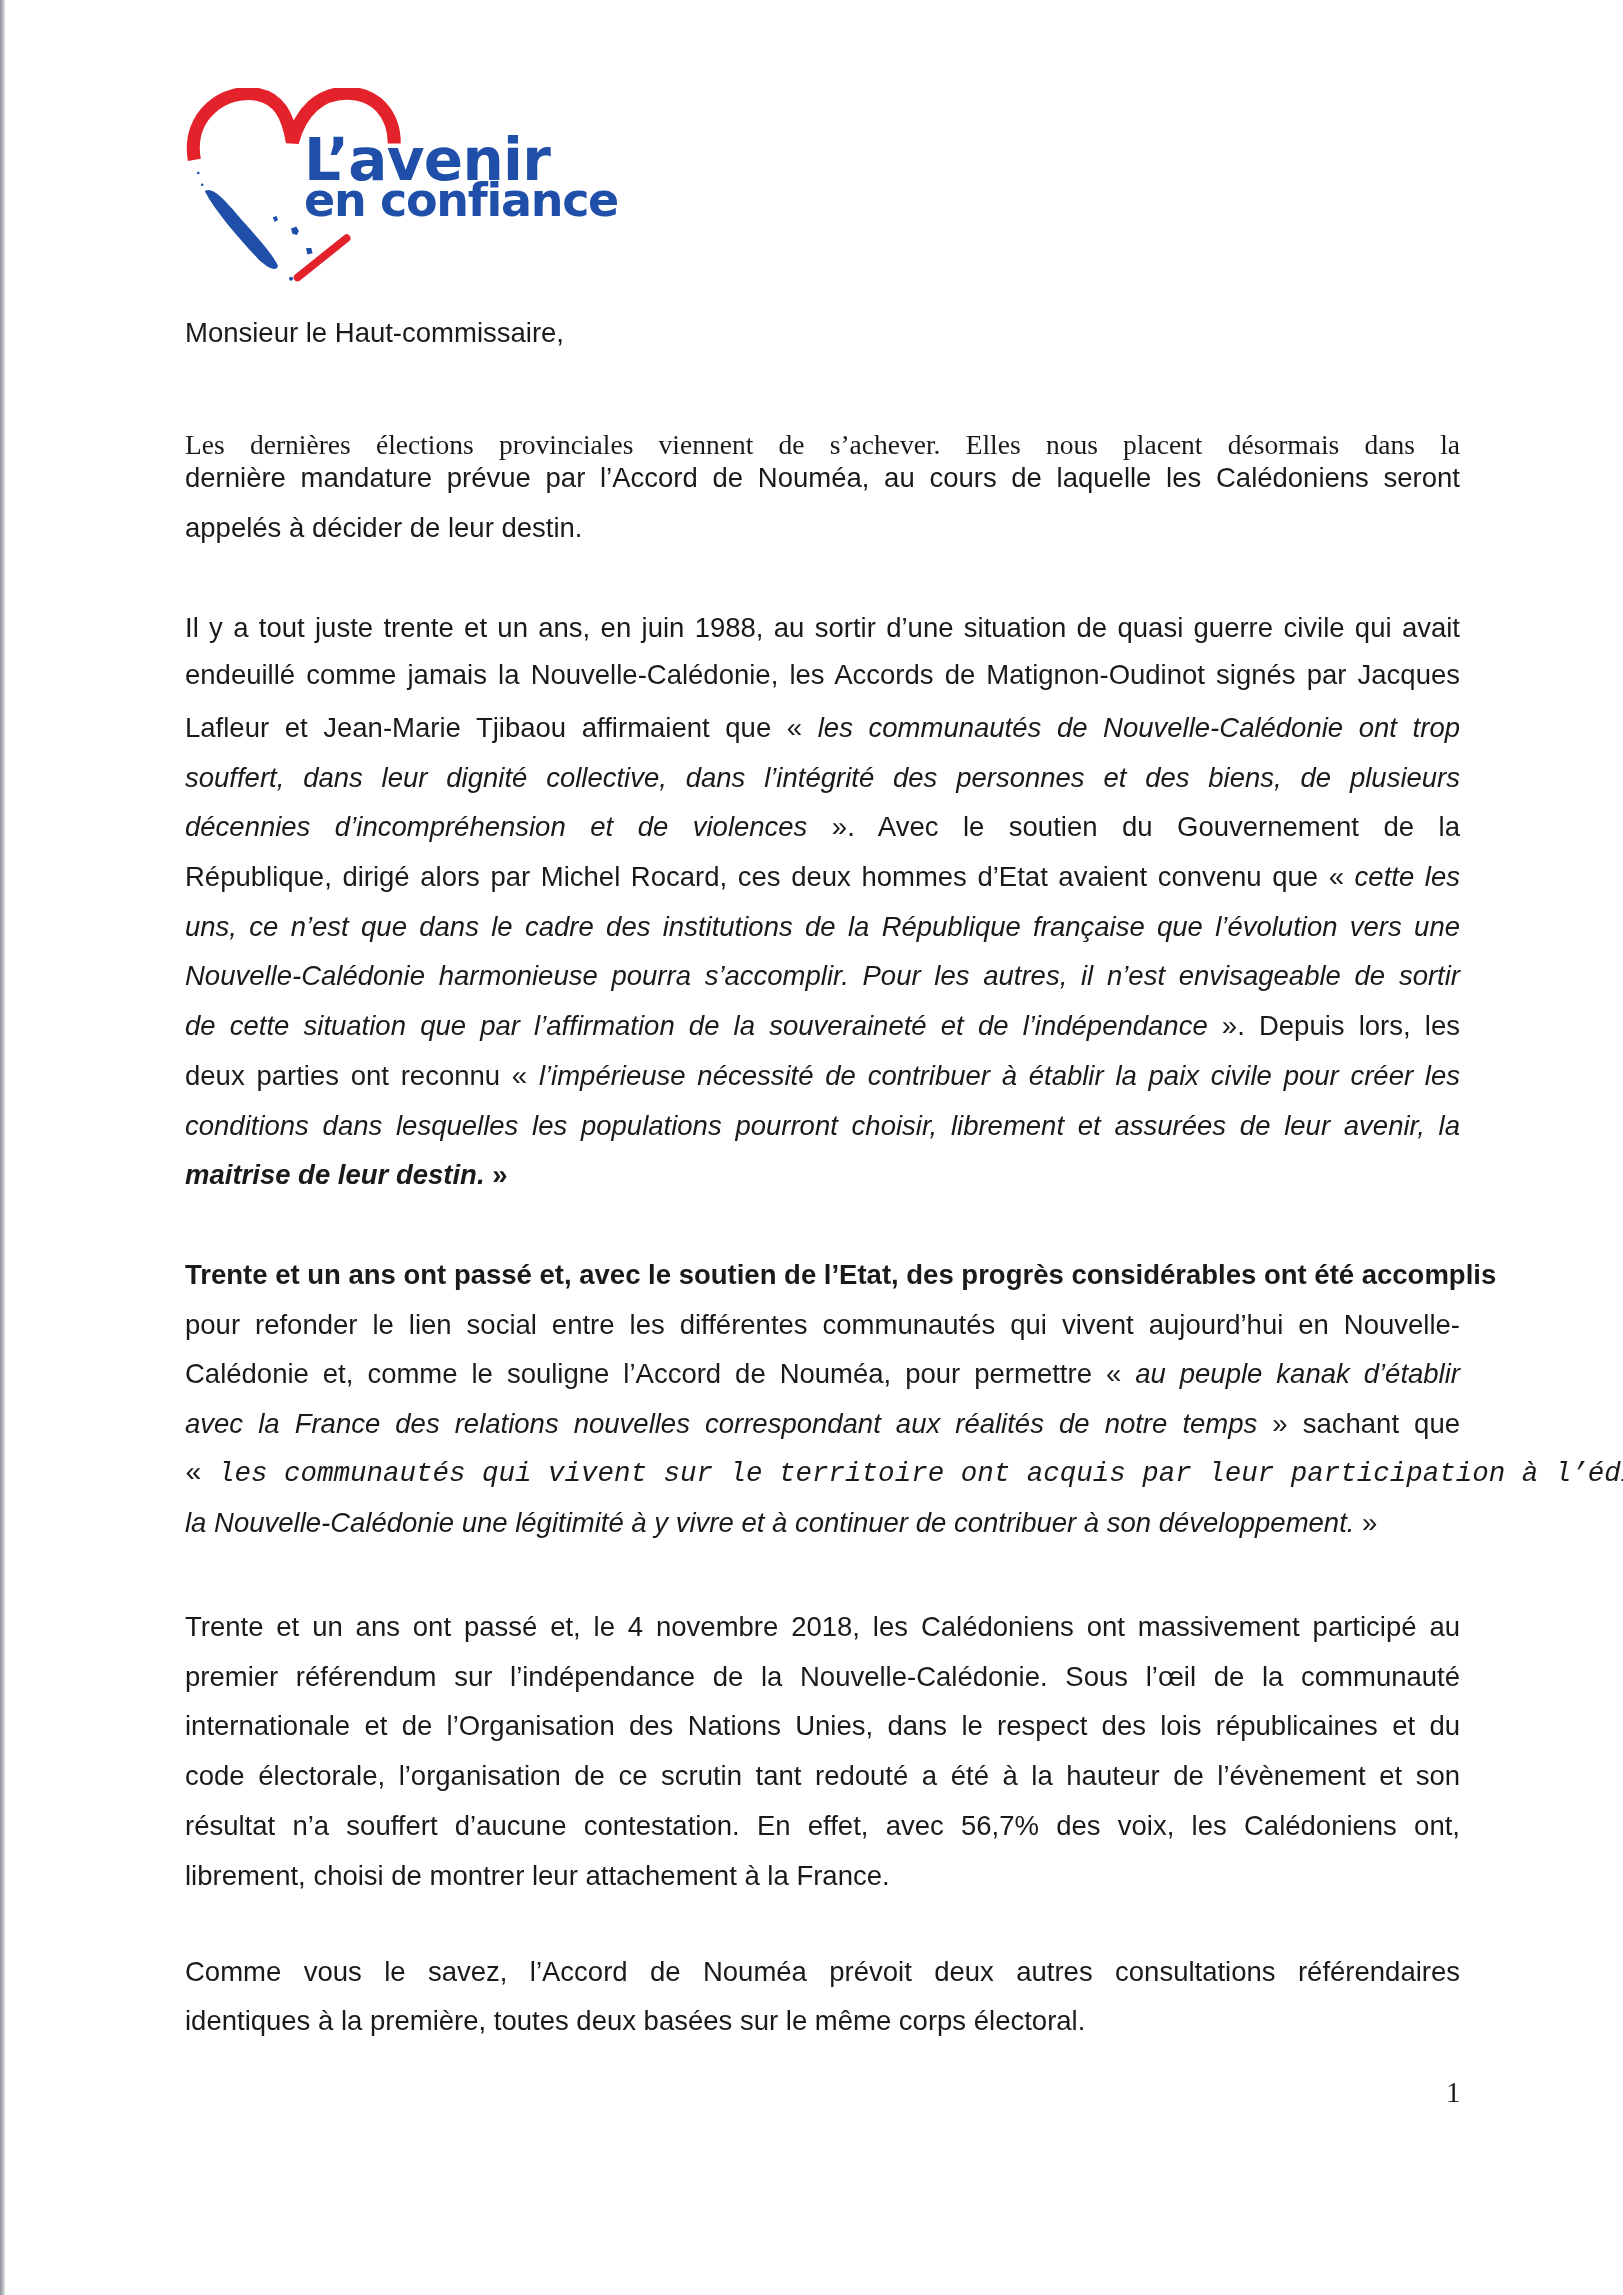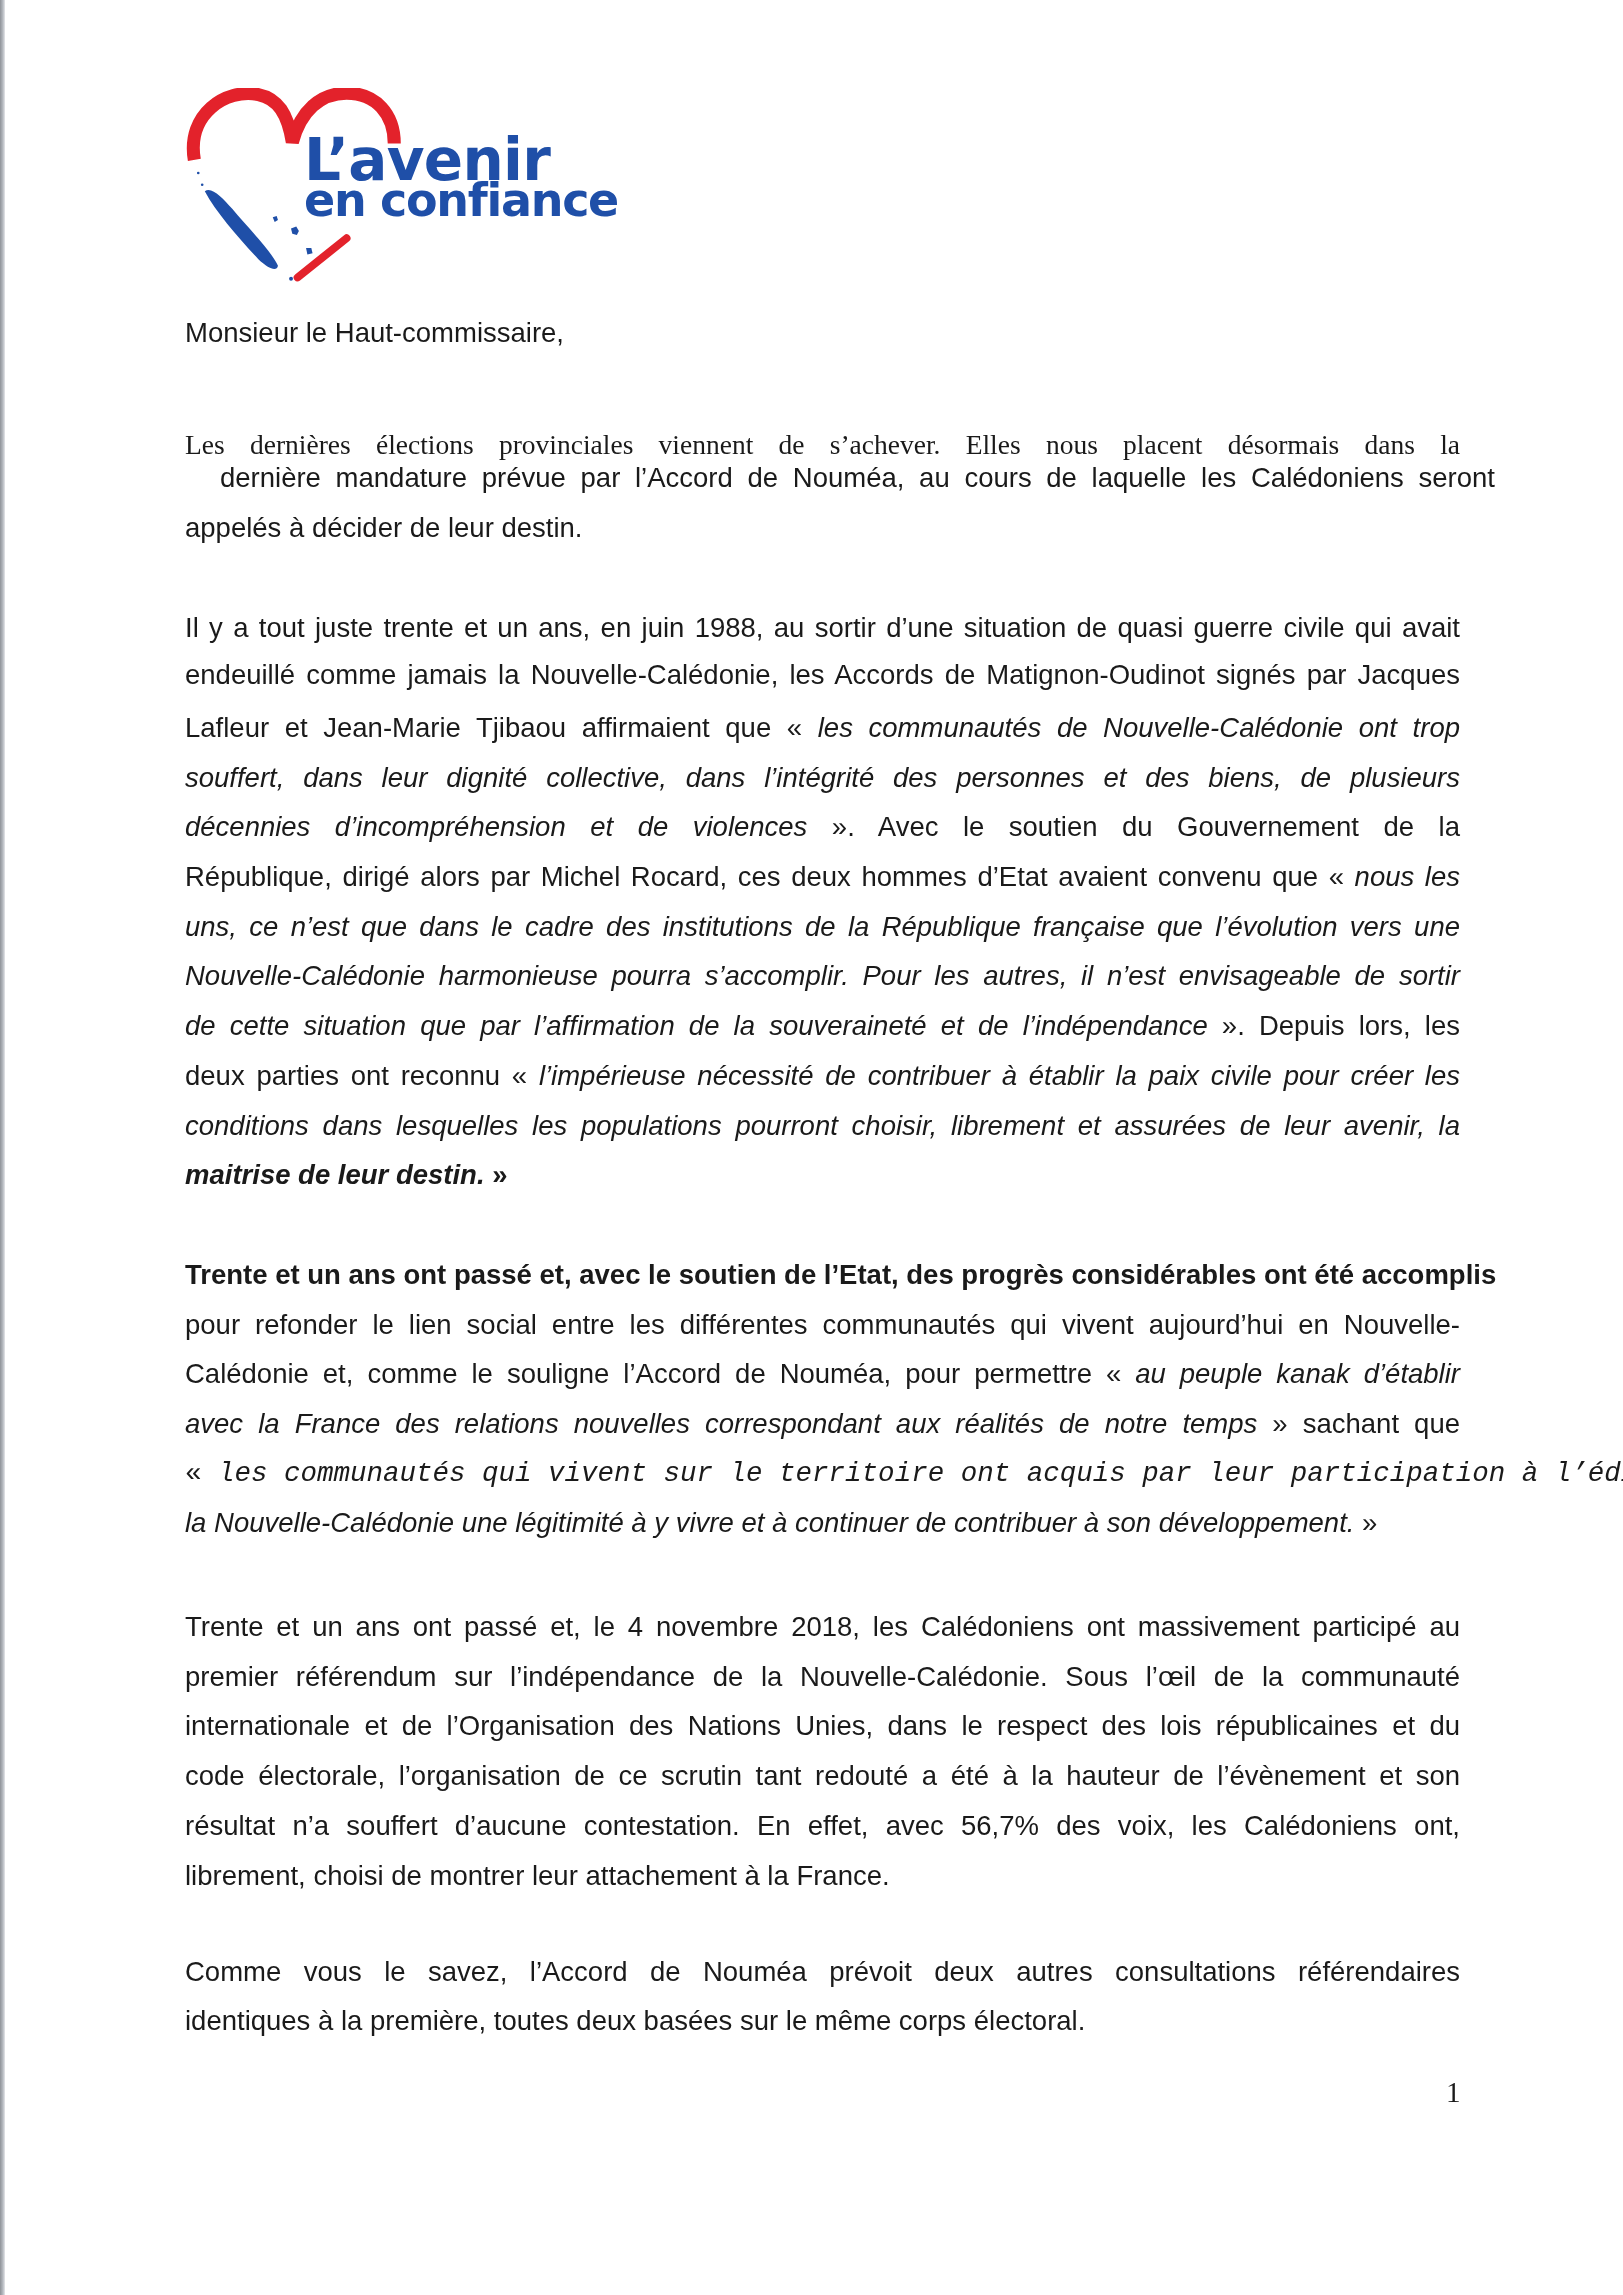--- a/index.html
+++ b/index.html
@@ -55,28 +55,28 @@
     <circle cx="160" cy="292" r="3" fill="#1f4fa8"></circle>
   </svg>
   <div class="logo-line l1">L’avenir</div>
   <div class="logo-line l2">en confiance</div>
 </div>
 
 <div class="letter">
   <div class="line last" style="top:308px">Monsieur le Haut-commissaire,</div>
   <div id="paras">
       <div class="line" style="top: 420px; font-family: Liberation Serif, serif;"><span>Les dernières élections provinciales viennent de s’achever. Elles nous placent désormais dans la</span></div>
-      <div class="line" style="top: 453px; margin-left: 35px;"><span>dernière mandature prévue par l’Accord de Nouméa, au cours de laquelle les Calédoniens seront</span></div>
+      <div class="line" style="top: 453px;"><span>dernière mandature prévue par l’Accord de Nouméa, au cours de laquelle les Calédoniens seront</span></div>
       <div class="line last" style="top: 503px;"><span>appelés à décider de leur destin.</span></div>
       <div class="line" style="top: 603px;"><span>Il y a tout juste trente et un ans, en juin 1988, au sortir d’une situation de quasi guerre civile qui avait</span></div>
       <div class="line" style="top: 650px;"><span>endeuillé comme jamais la Nouvelle-Calédonie, les Accords de Matignon-Oudinot signés par Jacques</span></div>
       <div class="line" style="top: 703px;"><span>Lafleur et Jean-Marie Tjibaou affirmaient que « </span><span class="it">les communautés de Nouvelle-Calédonie ont trop</span></div>
       <div class="line" style="top: 753px;"><span class="it">souffert, dans leur dignité collective, dans l’intégrité des personnes et des biens, de plusieurs</span></div>
       <div class="line" style="top: 802px;"><span class="it">décennies d’incompréhension et de violences</span><span> ». Avec le soutien du Gouvernement de la</span></div>
-      <div class="line" style="top: 852px;"><span>République, dirigé alors par Michel Rocard, ces deux hommes d’Etat avaient convenu que « </span><span class="it">nous les</span></div>
+      <div class="line" style="top: 852px;"><span>République, dirigé alors par Michel Rocard, ces deux hommes d’Etat avaient convenu que « </span><span class="it">cette les</span></div>
       <div class="line" style="top: 902px;"><span class="it">uns, ce n’est que dans le cadre des institutions de la République française que l’évolution vers une</span></div>
       <div class="line" style="top: 951px;"><span class="it">Nouvelle-Calédonie harmonieuse pourra s’accomplir. Pour les autres, il n’est envisageable de sortir</span></div>
       <div class="line" style="top: 1001px;"><span class="it">de cette situation que par l’affirmation de la souveraineté et de l’indépendance</span><span> ». Depuis lors, les</span></div>
       <div class="line" style="top: 1051px;"><span>deux parties ont reconnu « </span><span class="it">l’impérieuse nécessité de contribuer à établir la paix civile pour créer les</span></div>
       <div class="line" style="top: 1101px;"><span class="it">conditions dans lesquelles les populations pourront choisir, librement et assurées de leur avenir, la</span></div>
       <div class="line last" style="top: 1150px; font-weight: bold;"><span class="it">maitrise de leur destin.</span><span> »</span></div>
       <div class="line" style="top: 1250px; font-weight: bold;"><span>Trente et un ans ont passé et, avec le soutien de l’Etat, des progrès considérables ont été accomplis</span></div>
       <div class="line" style="top: 1300px;"><span>pour refonder le lien social entre les différentes communautés qui vivent aujourd’hui en Nouvelle-</span></div>
       <div class="line" style="top: 1349px;"><span>Calédonie et, comme le souligne l’Accord de Nouméa, pour permettre « </span><span class="it">au peuple kanak d’établir</span></div>
       <div class="line" style="top: 1399px;"><span class="it">avec la France des relations nouvelles correspondant aux réalités de notre temps</span><span> » sachant que</span></div>

